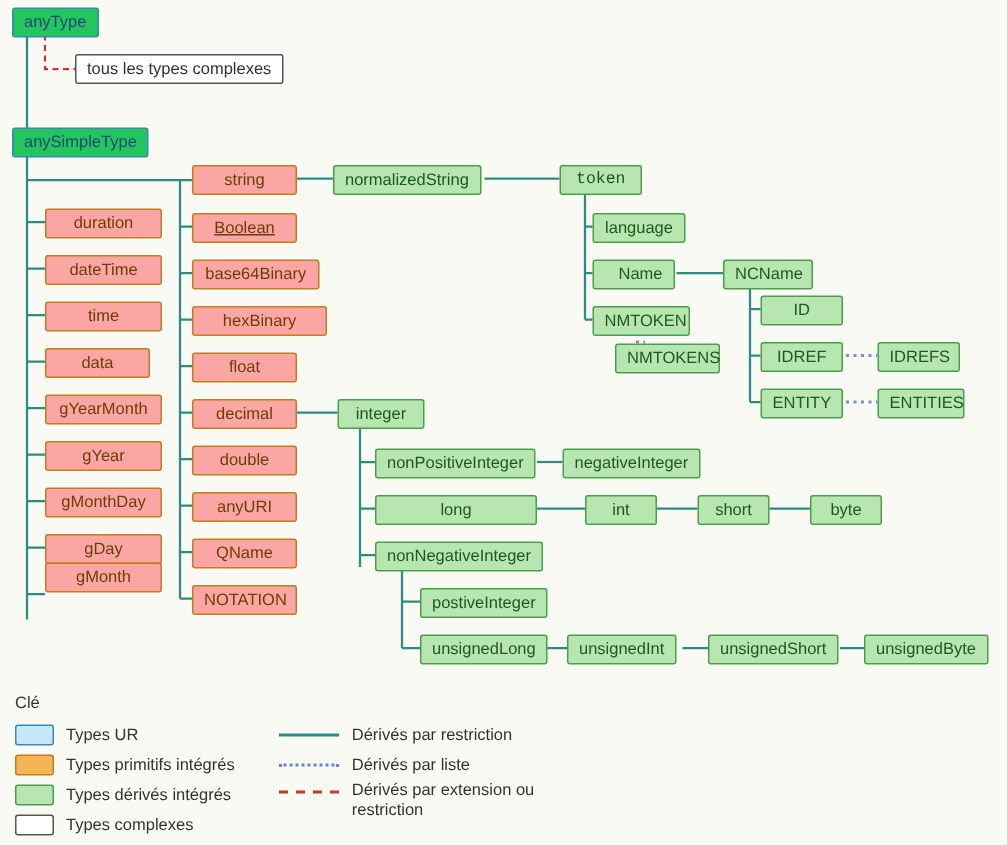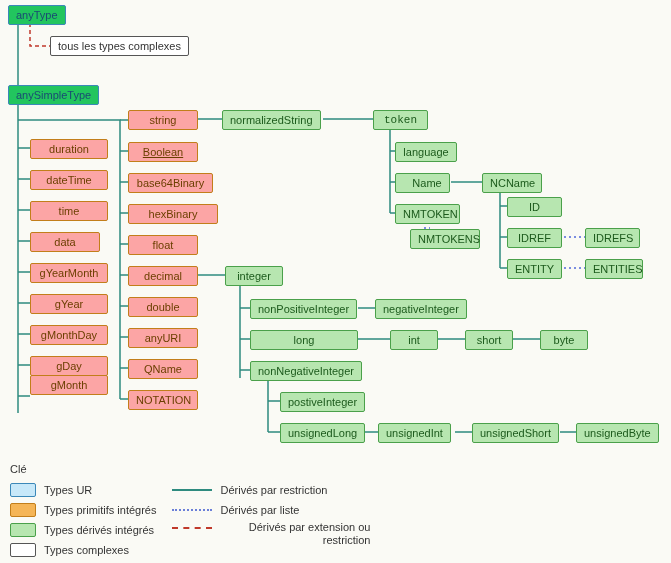--- a/index.html
+++ b/index.html
@@ -34,21 +34,21 @@
     left: 10px;
     bottom: 2px;
     font-size: 11px;
   }
   .legend-title { font-weight: normal; margin-bottom:4px; color:#333;}
   .legend-row { display:flex; align-items:center; height:18px; margin:2px 0;}
   .swatch {
     width: 24px; height: 12px; border:1px solid #666; margin-right:8px;
     display:inline-block; border-radius:2px;
   }
-  .legend-cols { display:flex; gap:16px; align-items:flex-start;text-align:right;}
+  .legend-cols { display:flex; gap:30px; align-items:flex-start;}
   .lineSample {
     width: 40px; height: 0; border-top: 2px solid #2e8b7f; margin-right:8px;
   }
   .lineWavy {
     width: 40px; height: 0; border-top: 2px dotted #6a7fd8; margin-right:8px;
   }
   .lineDash {
     width: 40px; height: 0; border-top: 2px dashed #c0392b; margin-right:8px;
   }
   svg.edges {

